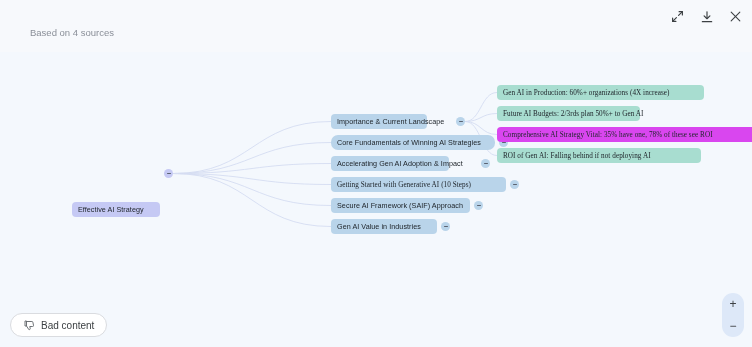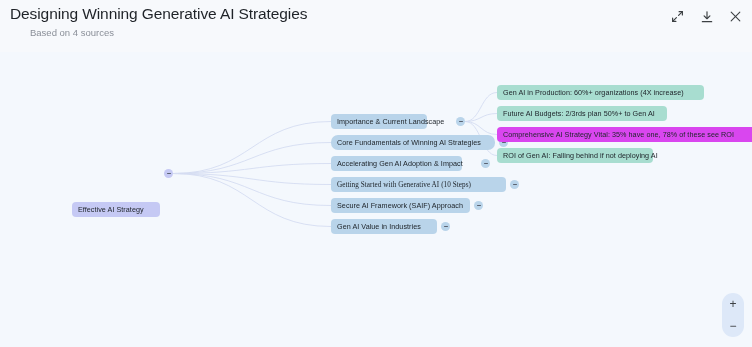--- a/index.html
+++ b/index.html
@@ -57,21 +57,21 @@
     border-radius:4px;
     padding:0 6px;
     font-size:7.2px;
     color:#20262c;
     white-space:nowrap;
     cursor:pointer;
     letter-spacing:0.05px;
   }
   .node.root  { background:#c5c9f4;margin-top:36px; }
   .node.blue  { background:#b9d4ea; }
-  .node.green { background:#a8ddd0; }
+  .node.green { background:#a8ddd0;font-family:Liberation Serif, serif; }
 
   .toggle {
     position:absolute;
     width:9px; height:9px; border-radius:50%;
     display:flex; align-items:center; justify-content:center;
     cursor:pointer;
   }
   .toggle.root  { background:#c5c9f4; }
   .toggle.blue  { background:#b9d4ea; }
   .toggle i {
@@ -106,21 +106,20 @@
     cursor:pointer; user-select:none;
     width:100%; text-align:center;
   }
 </style>
 </head>
 <body>
 
 <div id="app">
 
   <div class="header">
-    <div class="title">Designing Winning Generative AI Strategies</div>
     <div class="subtitle">Based on 4 sources</div>
 
     <div class="hdr-icons">
       <span class="hdr-icon" title="Expand">
         <svg width="13" height="13" viewBox="0 0 24 24" fill="none" stroke="currentColor" stroke-width="2.2" stroke-linecap="round" stroke-linejoin="round">
           <polyline points="15 3 21 3 21 9"></polyline>
           <polyline points="9 21 3 21 3 15"></polyline>
           <line x1="21" y1="3" x2="14" y2="10"></line>
           <line x1="3" y1="21" x2="10" y2="14"></line>
         </svg>
@@ -166,21 +165,21 @@
         </div>
         <div class="toggle blue" style="left: 456px; top: 65px; background: rgb(185, 212, 234);">
           <i></i>
         </div>
         <div class="node blue" style="left: 331px; top: 83px; width: 164px; background: rgb(185, 212, 234); border-radius: 7px;">
           <span>Core Fundamentals of Winning AI Strategies</span>
         </div>
         <div class="toggle blue" style="left: 499px; top: 86px; background: rgb(185, 212, 234);">
           <i></i>
         </div>
-        <div class="node blue" style="left: 331px; top: 104px; width: 131px; background: rgb(185, 212, 234);">
+        <div class="node blue" style="left: 331px; top: 104px; width: 118px; background: rgb(185, 212, 234);">
           <span>Accelerating Gen AI Adoption &amp; Impact</span>
         </div>
         <div class="toggle blue" style="left: 481px; top: 107px; background: rgb(185, 212, 234);">
           <i></i>
         </div>
         <div class="node blue" style="left: 331px; top: 125px; width: 175px; background: rgb(185, 212, 234); font-family: Liberation Serif, serif;">
           <span>Getting Started with Generative AI (10 Steps)</span>
         </div>
         <div class="toggle blue" style="left: 510px; top: 128px; background: rgb(185, 212, 234);">
           <i></i>
@@ -193,33 +192,42 @@
         </div>
         <div class="node blue" style="left: 331px; top: 167px; width: 106px; background: rgb(185, 212, 234);">
           <span>Gen AI Value in Industries</span>
         </div>
         <div class="toggle blue" style="left: 441px; top: 170px; background: rgb(185, 212, 234);">
           <i></i>
         </div>
         <div class="node green" style="left: 497px; top: 33px; width: 207px; background: rgb(168, 221, 208);">
           <span>Gen AI in Production: 60%+ organizations (4X increase)</span>
         </div>
-        <div class="node green" style="left: 497px; top: 54px; width: 170px; background: rgb(168, 221, 208);">
+        <div class="node green" style="left: 497px; top: 54px; width: 143px; background: rgb(168, 221, 208);">
           <span>Future AI Budgets: 2/3rds plan 50%+ to Gen AI</span>
         </div>
         <div class="node green" style="left: 497px; top: 75px; width: 288px; background: #d946ef;">
           <span>Comprehensive AI Strategy Vital: 35% have one, 78% of these see ROI</span>
         </div>
-        <div class="node green" style="left: 497px; top: 96px; width: 156px; background: rgb(168, 221, 208);">
+        <div class="node green" style="left: 497px; top: 96px; width: 204px; background: rgb(168, 221, 208);">
           <span>ROI of Gen AI: Falling behind if not deploying AI</span>
         </div>
       </div>
   </div>
 
   <div class="feedback">
+    <div class="fb-btn">
+      <span>
+        <svg width="12" height="12" viewBox="0 0 24 24" fill="none" stroke="currentColor" stroke-width="1.8" stroke-linejoin="round">
+          <path d="M7 14V4H4v10z"></path>
+          <path d="M7 14l4.5 7a2 2 0 0 0 3-2L13.5 15H19a2 2 0 0 0 2-2.3l-1.2-6A2 2 0 0 0 17.8 5H7"></path>
+        </svg>
+      </span>
+      <span>Bad content</span>
+    </div>
   </div>
 
   <div class="zoomctl">
     <div>+</div>
     <div>−</div>
   </div>
 
 </div>
 
 </body></html>

